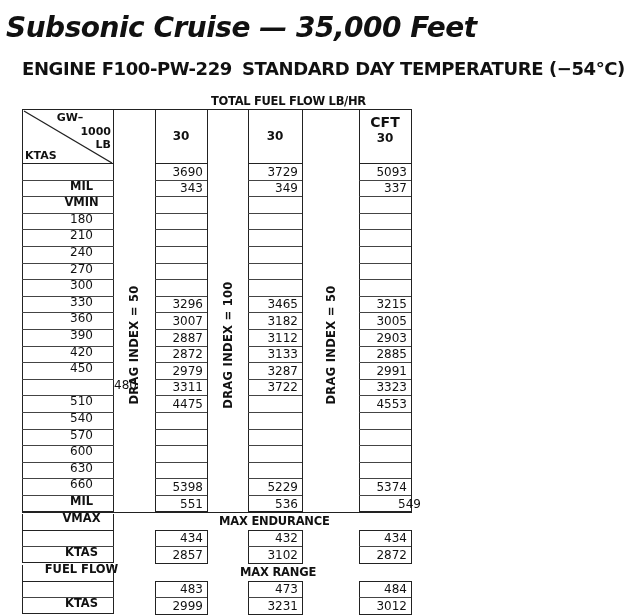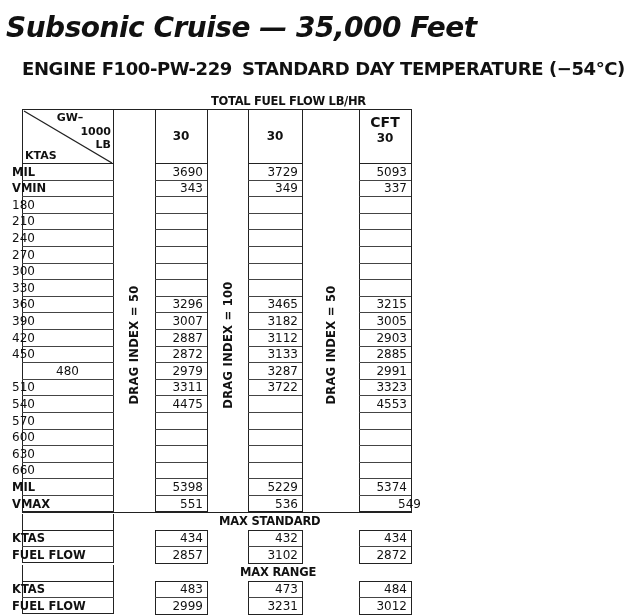--- a/index.html
+++ b/index.html
@@ -6,21 +6,21 @@
   body { width:640px; height:615px; position:relative; overflow:hidden; font-family:"DejaVu Sans", sans-serif; color:#111; }
   .title { position:absolute; left:6px; top:6px; font-family:"DejaVu Sans", sans-serif; font-weight:bold; font-style:italic; font-size:28px; letter-spacing:-0.5px; line-height:44px; white-space:nowrap; }
   .sub { position:absolute; top:58px; font-family:"DejaVu Sans", sans-serif; font-weight:bold; font-size:18px; letter-spacing:-0.4px; white-space:nowrap; }
   .sub.engine { left:22px; }
   .sub.temp { left:242px; }
   .tff { position:absolute; left:211px; top:94px; font-weight:bold; font-size:11.5px; letter-spacing:-0.3px; white-space:nowrap; }
 
   .frame { position:absolute; border:1.5px solid #222; box-sizing:border-box; }
   .hline { position:absolute; height:0; border-top:1px solid #444; }
   .cell { position:absolute; font-size:12px; line-height:16px; white-space:nowrap; }
-  .lbl { width:91px; left:12px; }
+  .lbl { text-align:center; width:91px; left:36px;margin-top:14px; }
   .lbl.b { font-weight:bold; font-size:11.5px; }
   .num { text-align:right; }
   .hdr { position:absolute; font-weight:bold; font-size:13px; text-align:center; }
   .drag { position:absolute; font-weight:bold; font-size:11.5px; white-space:nowrap; transform:rotate(-90deg); transform-origin:center center; letter-spacing:0.3px; }
   .section { position:absolute; font-weight:bold; font-size:11.5px; white-space:nowrap; letter-spacing:-0.2px; }
 </style>
 </head>
 <body>
 
 <div class="title">Subsonic Cruise — 35,000 Feet</div>
@@ -212,21 +212,21 @@
     <div class="cell num" style="left: 359px; top: 478.9px; width: 48px;">5374</div>
     <div class="cell lbl b" style="top: 495.5px;">VMAX</div>
     <div class="hline" style="left: 22px; top: 495px; width: 92px;"></div>
     <div class="hline" style="left: 155px; top: 495px; width: 52px;"></div>
     <div class="hline" style="left: 248px; top: 495px; width: 54px;"></div>
     <div class="hline" style="left: 359px; top: 495px; width: 52px;"></div>
     <div class="cell num" style="left: 155px; top: 495.5px; width: 48px;">551</div>
     <div class="cell num" style="left: 248px; top: 495.5px; width: 50px;">536</div>
     <div class="cell num" style="left: 373px; top: 495.5px; width: 48px;">549</div>
     <div class="hline" style="left: 22px; top: 511.6px; width: 390px; border-top: 1.5px solid rgb(34, 34, 34);"></div>
-    <div class="section" style="left: 219px; width: auto; text-align: left; top: 513.6px; padding-left: 0px;">MAX STANDARD</div>
+    <div class="section" style="left: 219px; width: auto; text-align: left; top: 513.6px; padding-left: 0px;">MAX ENDURANCE</div>
     <div class="frame" style="left: 22px; top: 513.6px; width: 92px; height: 49.2px; border-top: none;"></div>
     <div class="hline" style="left: 22px; top: 529.6px; width: 92px; border-top: 1.5px solid rgb(34, 34, 34);"></div>
     <div class="frame" style="left: 155px; top: 529.6px; width: 53px; height: 34.2px;"></div>
     <div class="frame" style="left: 248px; top: 529.6px; width: 55px; height: 34.2px;"></div>
     <div class="frame" style="left: 359px; top: 529.6px; width: 53px; height: 34.2px;"></div>
     <div class="cell lbl b" style="top: 530.1px;">KTAS</div>
     <div class="cell num" style="left: 155px; top: 530.1px; width: 48px;">434</div>
     <div class="cell num" style="left: 248px; top: 530.1px; width: 50px;">432</div>
     <div class="cell num" style="left: 359px; top: 530.1px; width: 48px;">434</div>
     <div class="cell lbl b" style="top: 546.7px;">FUEL FLOW</div>

